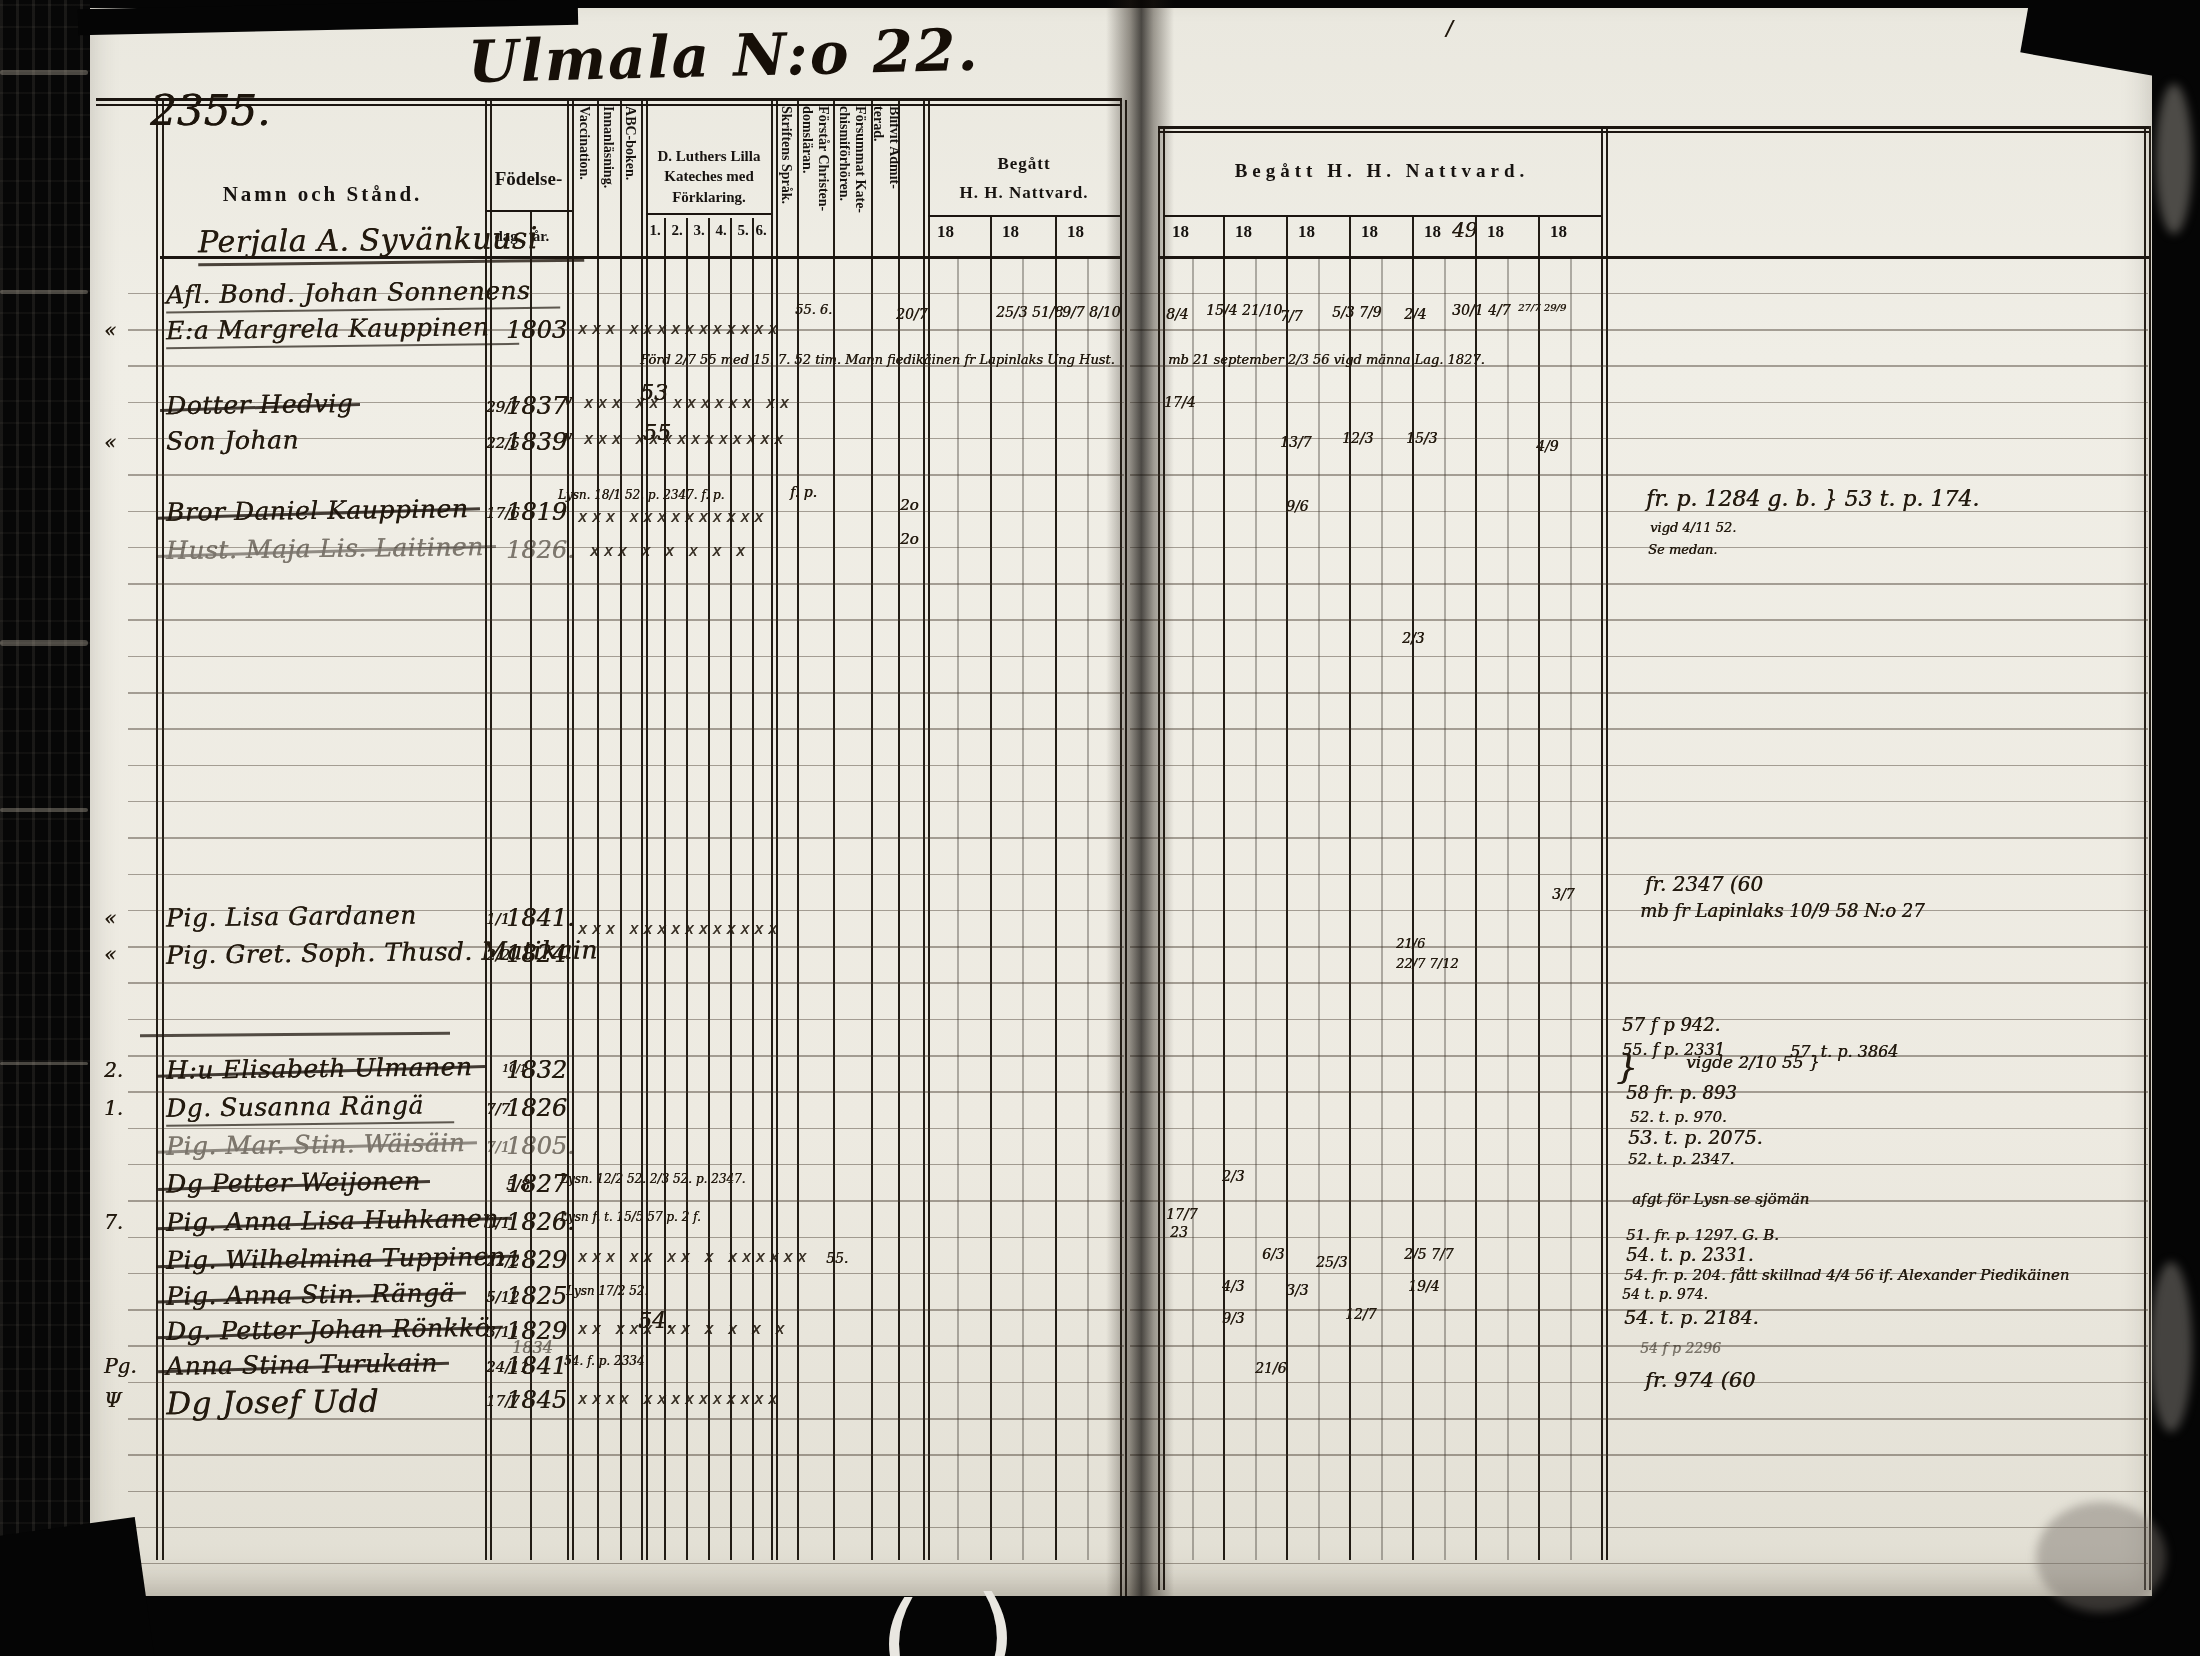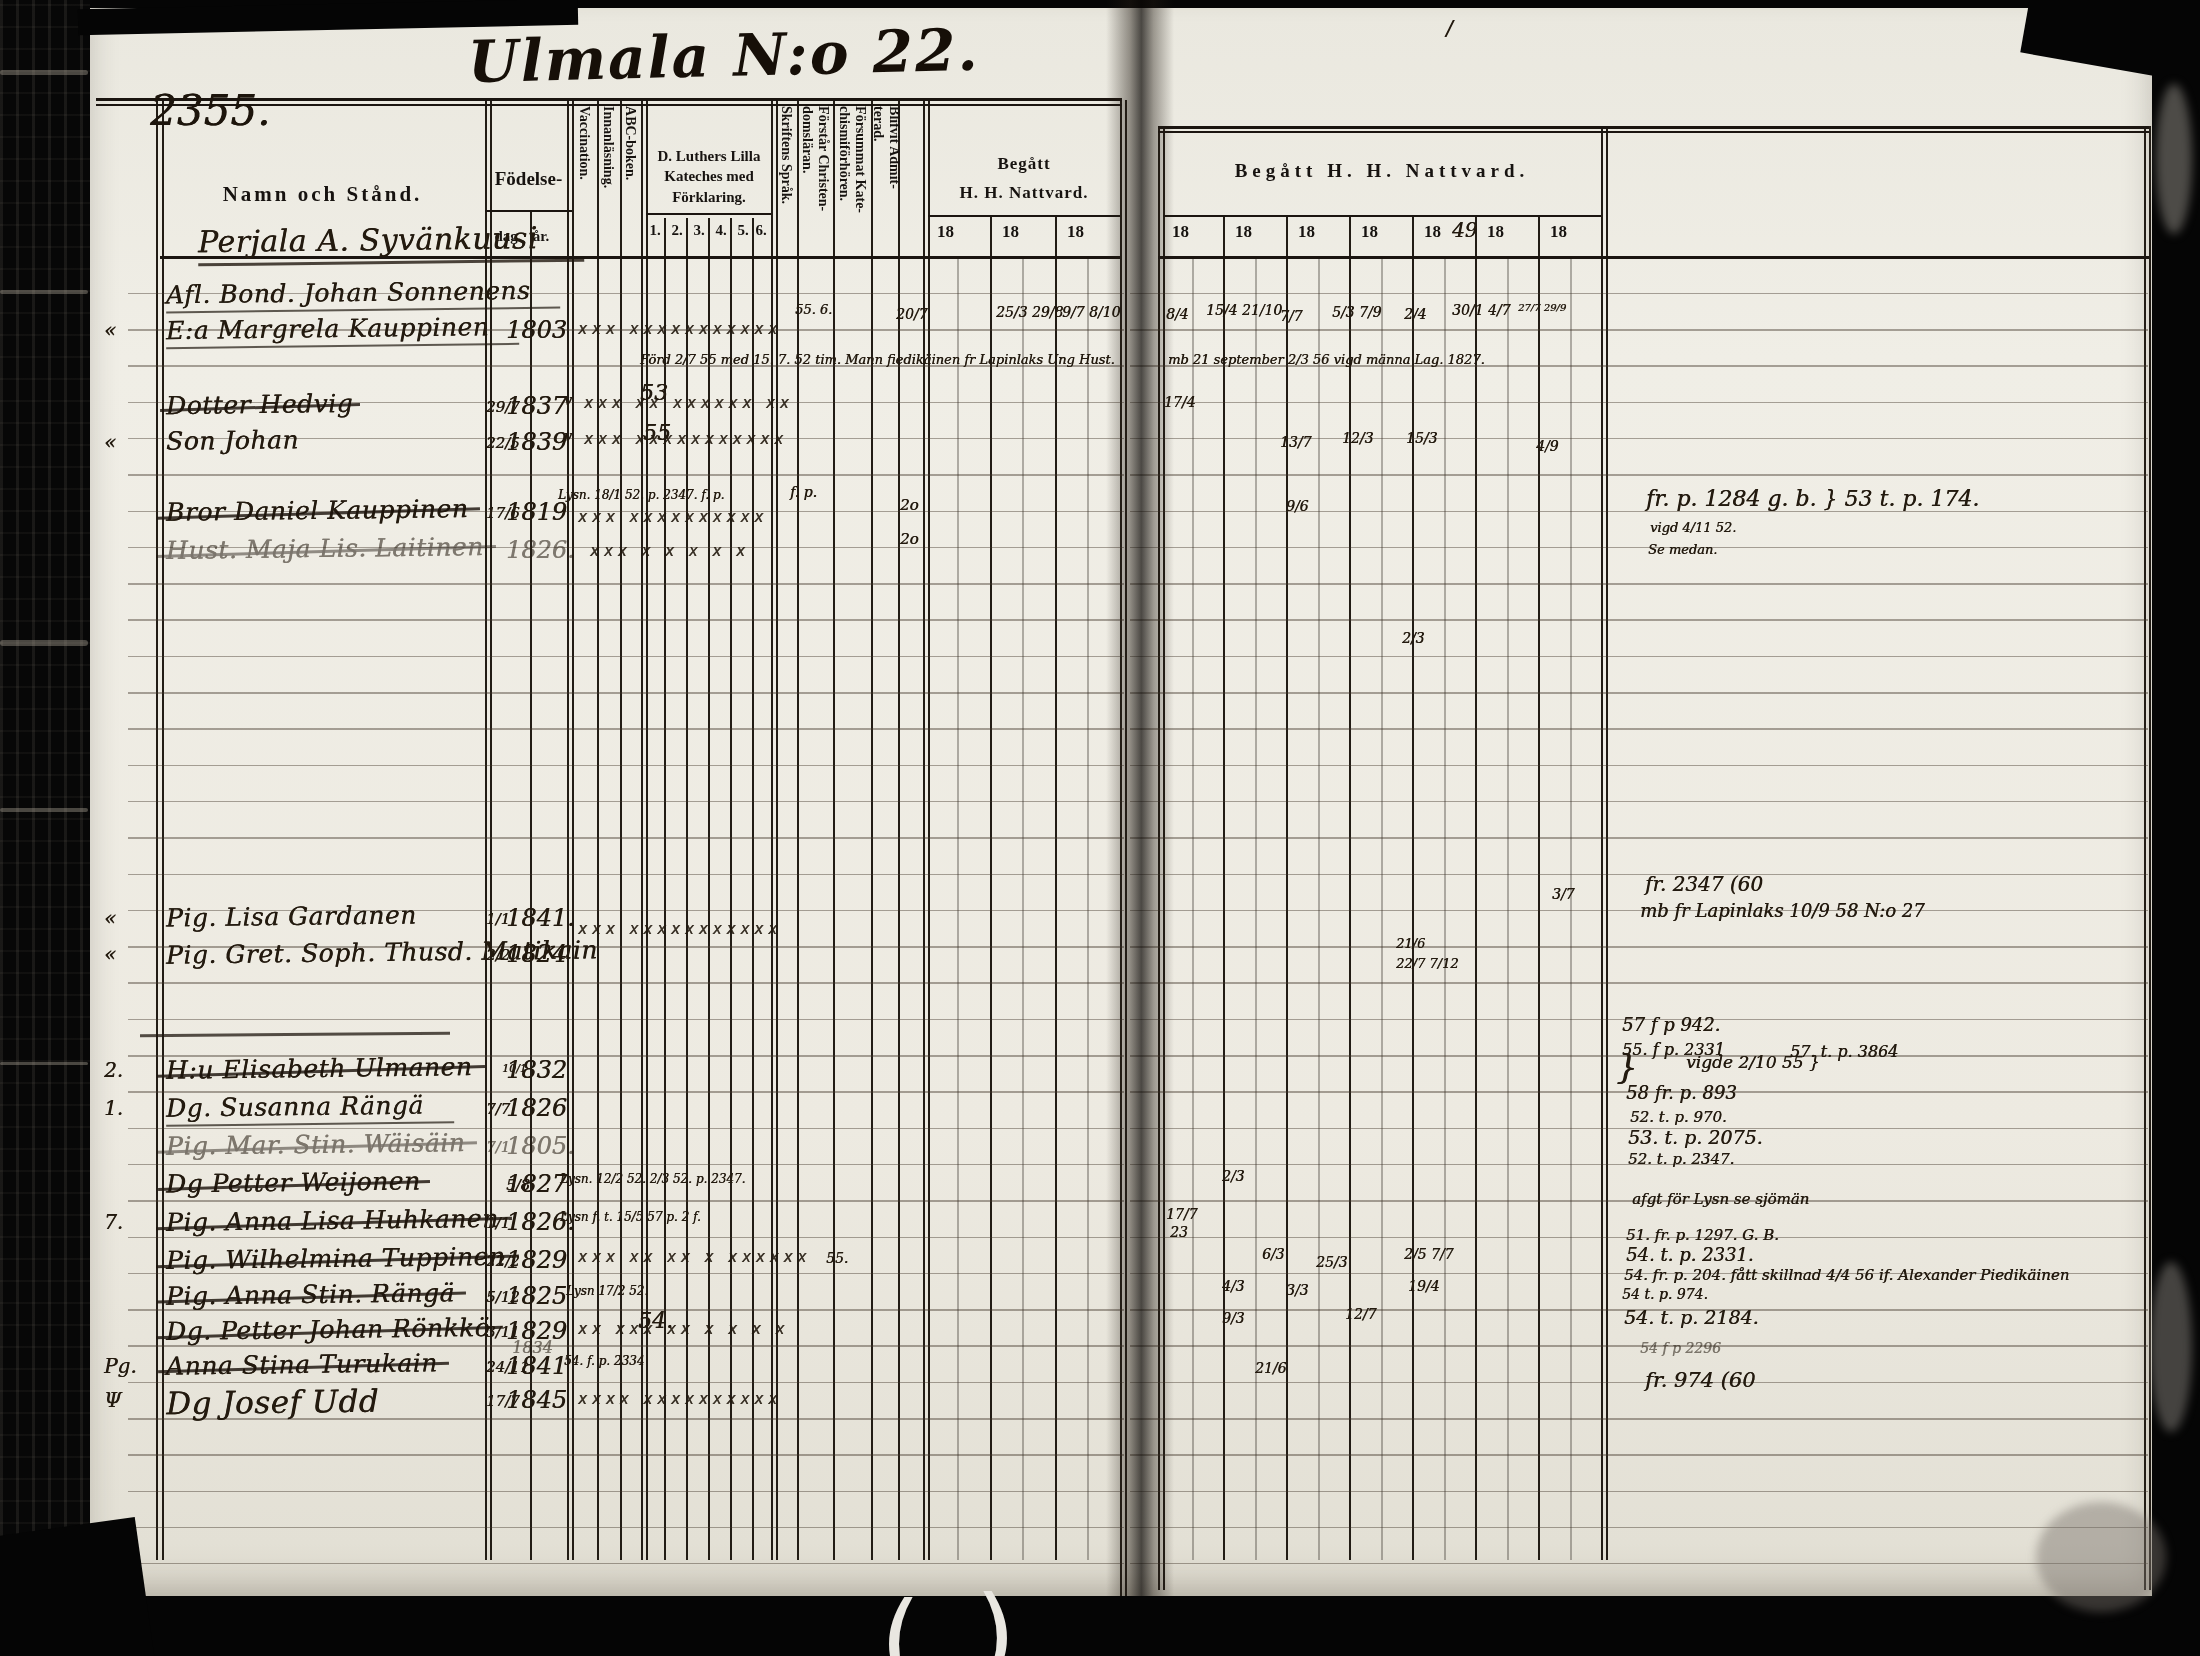--- a/index.html
+++ b/index.html
@@ -234,21 +234,21 @@
       <div class="hw ename struck" style="left: 166px; top: 1350px;">Anna Stina Turukain</div>
       <div class="hw" style="left: 486px; top: 1358px; font-size: 15px;">24/11</div>
       <div class="hw" style="left: 506px; top: 1352px; font-size: 24px;">1841</div>
       <div class="hw" style="left: 104px; top: 1388px; font-size: 20px;">Ψ</div>
       <div class="hw ename" style="left: 166px; top: 1384px; font-size: 31px;">Dg Josef Udd</div>
       <div class="hw" style="left: 486px; top: 1392px; font-size: 15px;">17/7</div>
       <div class="hw" style="left: 506px; top: 1386px; font-size: 24px;">1845</div>
       <div class="hw" style="left: 795px; top: 302px; font-size: 13px;">55.  6.</div>
       <div class="hw xm" style="left: 578px; top: 320px;">xxx xxxxxxxxxxx</div>
       <div class="hw" style="left: 896px; top: 306px; font-size: 14px;">20/7</div>
-      <div class="hw" style="left: 996px; top: 304px; font-size: 14px;">25/3 29/8</div>
+      <div class="hw" style="left: 996px; top: 304px; font-size: 14px;">25/3 51/8</div>
       <div class="hw" style="left: 1062px; top: 304px; font-size: 14px;">9/7 8/10</div>
       <div class="hw" style="left: 1166px; top: 306px; font-size: 14px;">8/4</div>
       <div class="hw" style="left: 1206px; top: 302px; font-size: 14px;">15/4 21/10</div>
       <div class="hw" style="left: 1280px; top: 308px; font-size: 14px;">7/7</div>
       <div class="hw" style="left: 1332px; top: 304px; font-size: 14px;">5/3 7/9</div>
       <div class="hw" style="left: 1404px; top: 306px; font-size: 14px;">2/4</div>
       <div class="hw" style="left: 1452px; top: 302px; font-size: 14px;">30/1 4/7</div>
       <div class="hw" style="left: 1518px; top: 302px; font-size: 10px; text-align: right;">27/7 29/9</div>
       <div class="hw" style="left: 640px; top: 352px; font-size: 13px;">Förd 2/7 55 med 15. 7. 52 tim. Mann fiedikäinen fr Lapinlaks Ung Hust.</div>
       <div class="hw" style="left: 1168px; top: 352px; font-size: 13px;">mb 21 september 2/3 56 vigd männa Lag. 1827.</div>

